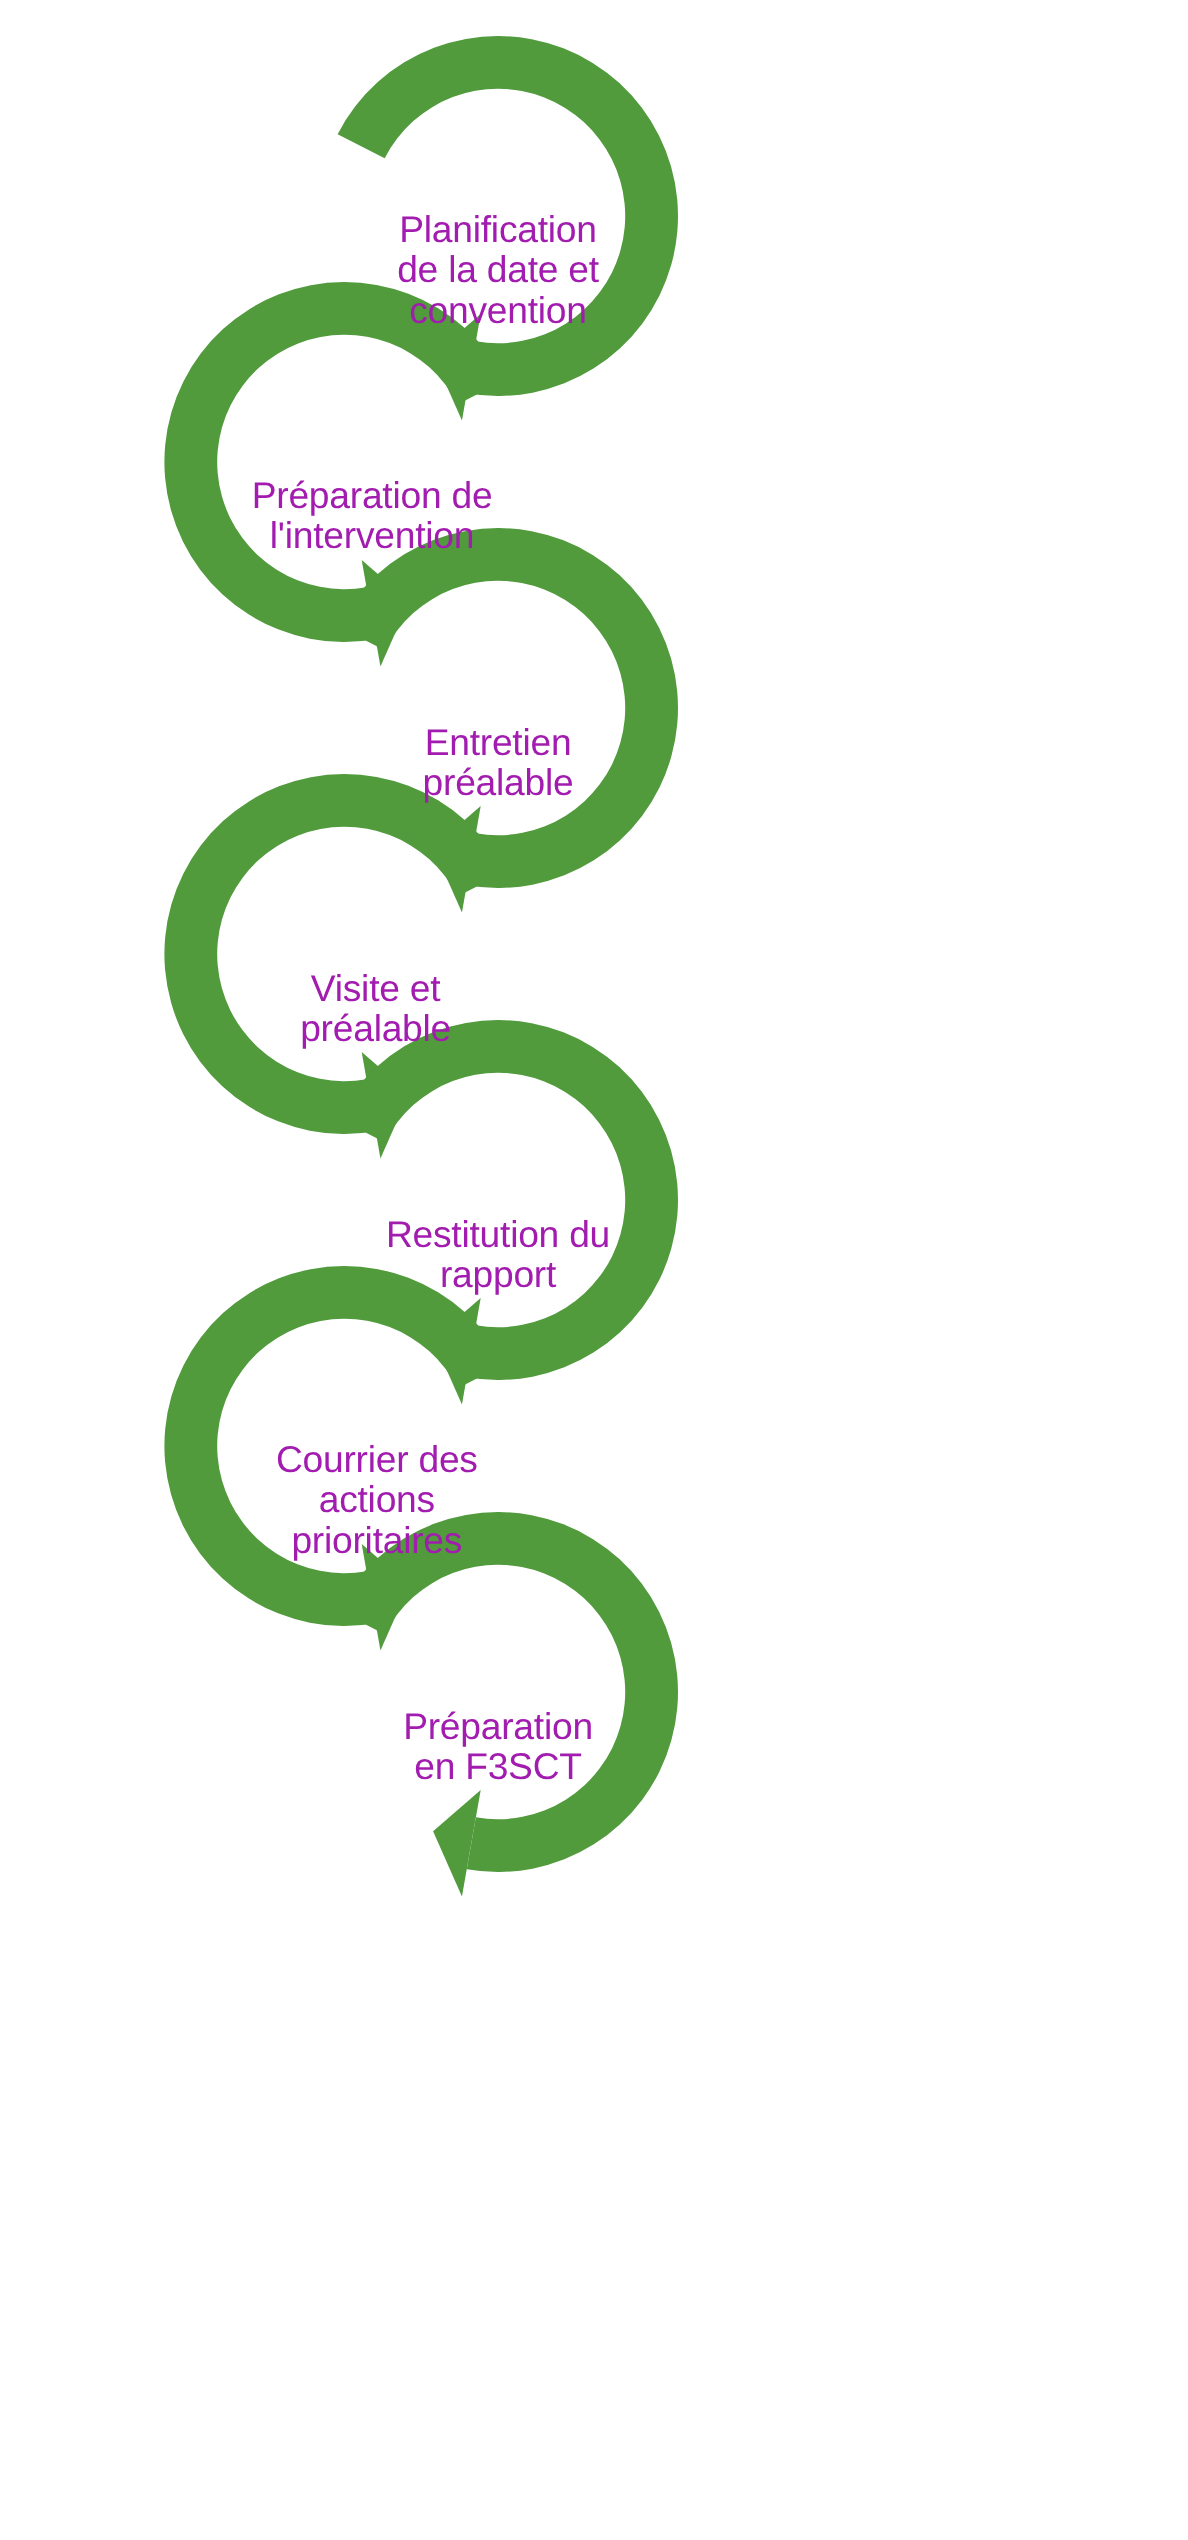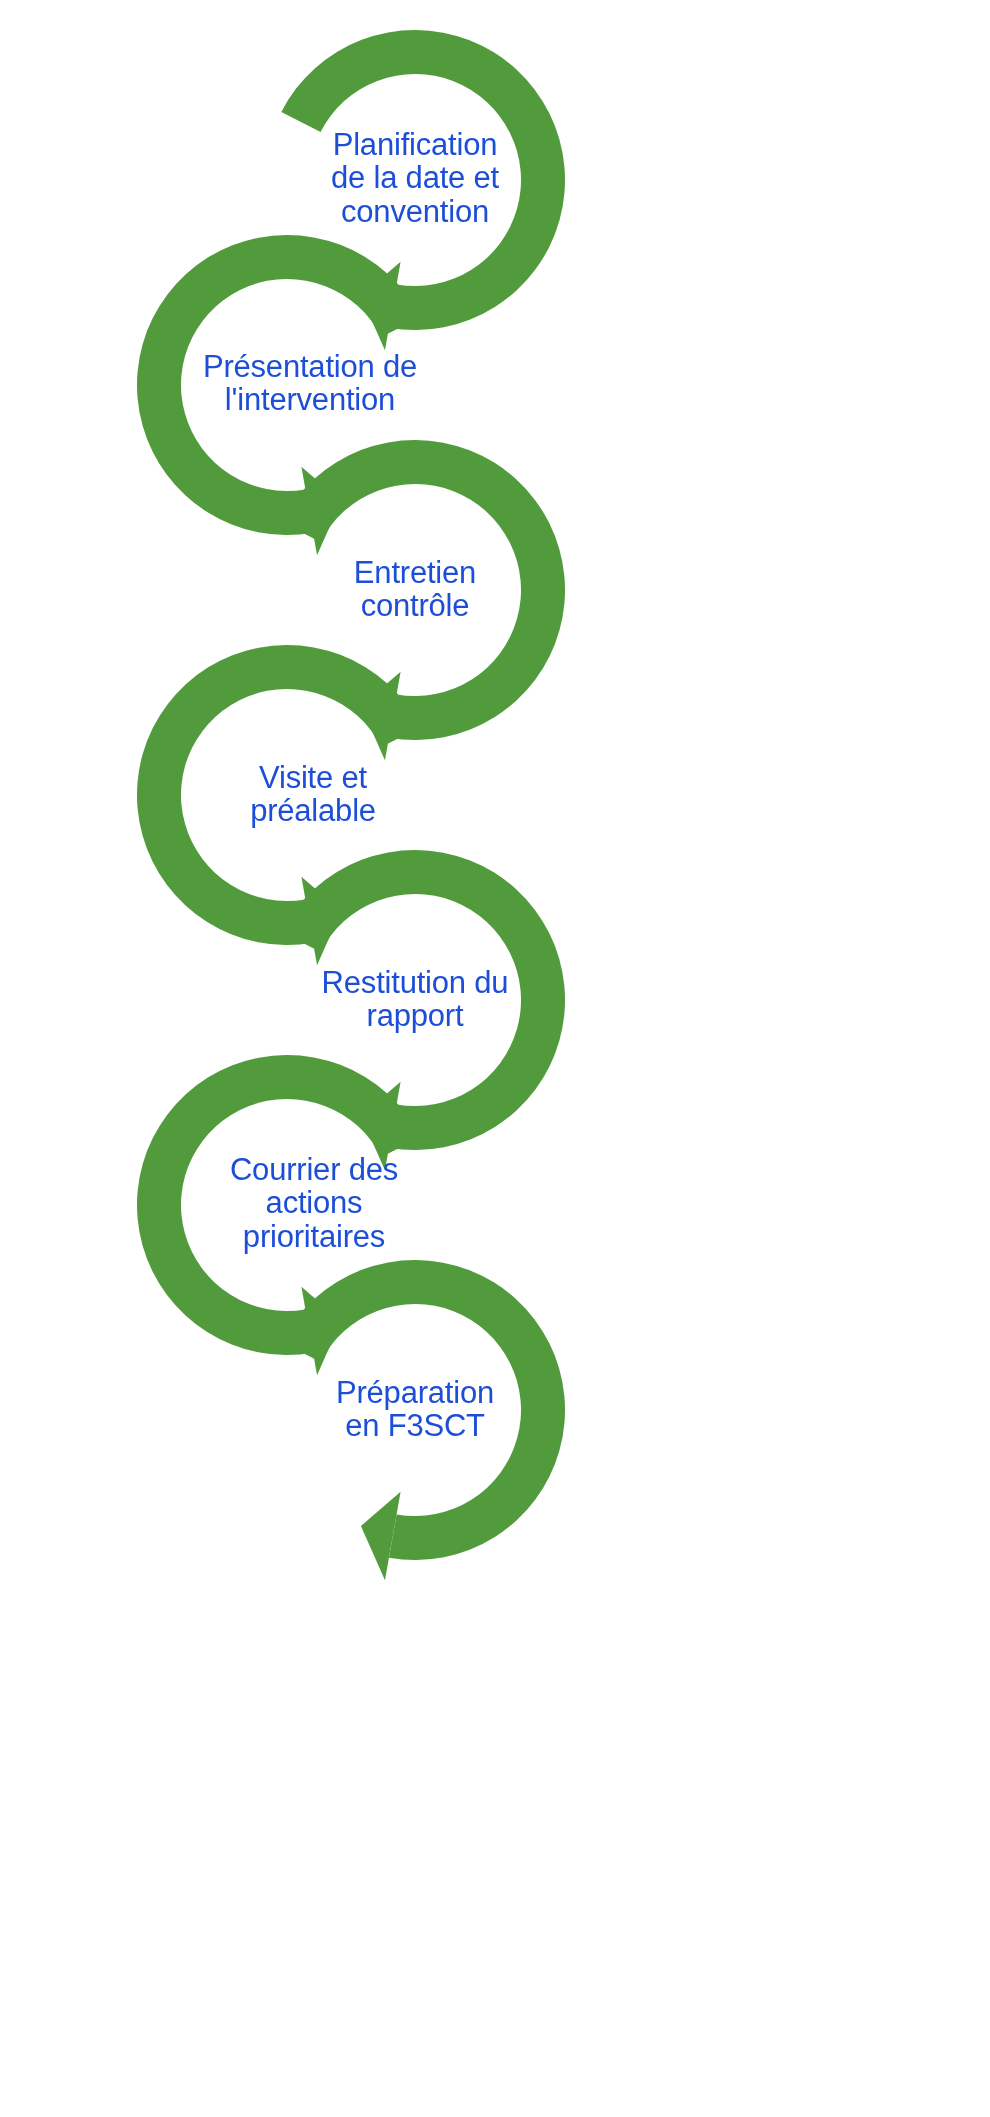--- a/index.html
+++ b/index.html
@@ -2,28 +2,29 @@
 <html><head>
 <meta charset="utf-8">
 <style>
   html,body{margin:0;padding:0;background:#ffffff;}
   body{width:990px;height:2117px;font-family:"Liberation Sans","DejaVu Sans",sans-serif;}
   #stage{position:relative;width:990px;height:2117px;overflow:hidden;background:#fff;}
   #flow-svg{position:absolute;left:0;top:0;width:990px;height:2117px;}
   .step-label{
     position:absolute;
     text-align:center;
-    color:#1d4ed8;
+    color:#a21caf;
     font-size:31px;
     line-height:1.08;
     letter-spacing:-0.2px;
     font-weight:400;
     white-space:pre-line;
     transform:translate(-50%,-50%);
     pointer-events:none;
+    margin-top:47px;
   }
 </style>
 </head>
 <body>
 
 <div id="stage">
   <svg id="flow-svg" viewBox="0 0 990 2117" xmlns="http://www.w3.org/2000/svg">
       <g>
         <g>
           <path d="M 281.3490213717448 111.90142503906797 A 150 150 0 1 1 388.95277334996047 327.72116295183116 L 396.5932931673054 284.38962181929406 A 106 106 0 1 0 320.55330843603303 131.87700702760804 Z" fill="#519b3d"></path>
@@ -64,24 +65,24 @@
         <g>
           <path d="M 281.3490213717448 1341.901425039068 A 150 150 0 1 1 388.95277334996047 1557.7211629518313 L 396.5932931673054 1514.389621819294 A 106 106 0 1 0 320.55330843603303 1361.877007027608 Z" fill="#519b3d"></path>
           <path d="M 360.9048624971905 1526.007396740691 L 400.58720125364476 1491.7390435000132 L 384.9588652636211 1580.3717412711121 Z" fill="#519b3d"></path>
         </g>
       </g>
     </svg>
   <div id="labels">
       <div class="step-label" style="left: 415px; top: 178px;">Planification
 de la date et
 convention</div>
-      <div class="step-label" style="left: 310px; top: 383px;">Présentation de
+      <div class="step-label" style="left: 310px; top: 383px;">Préparation de
 l'intervention</div>
       <div class="step-label" style="left: 415px; top: 589px;">Entretien
-contrôle</div>
+préalable</div>
       <div class="step-label" style="left: 313px; top: 794px;">Visite et
 préalable</div>
       <div class="step-label" style="left: 415px; top: 999px; text-align: center;">Restitution du
 rapport</div>
       <div class="step-label" style="left: 314px; top: 1203px;">Courrier des
 actions
 prioritaires</div>
       <div class="step-label" style="left: 415px; top: 1409px;">Préparation
 en F3SCT</div>
     </div>

